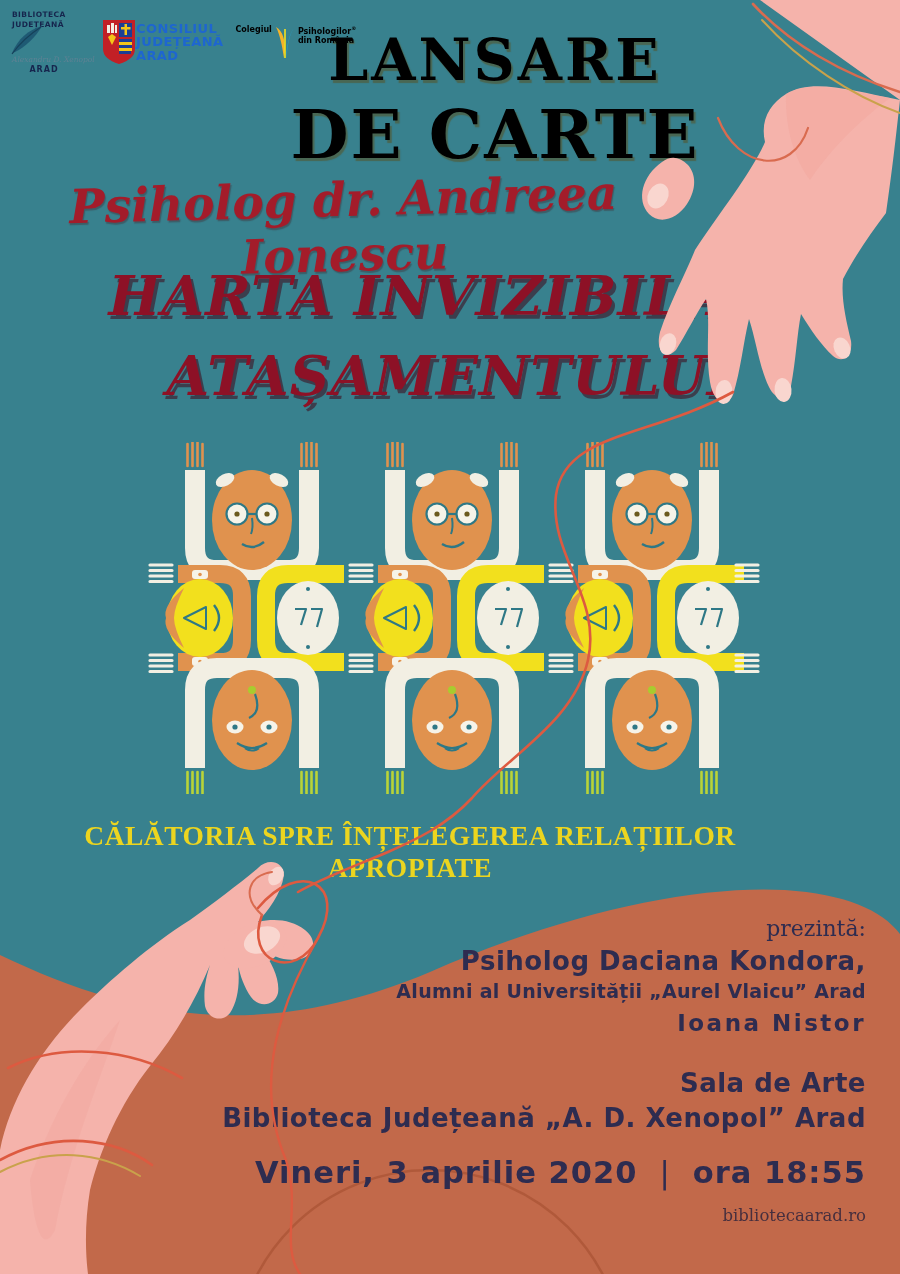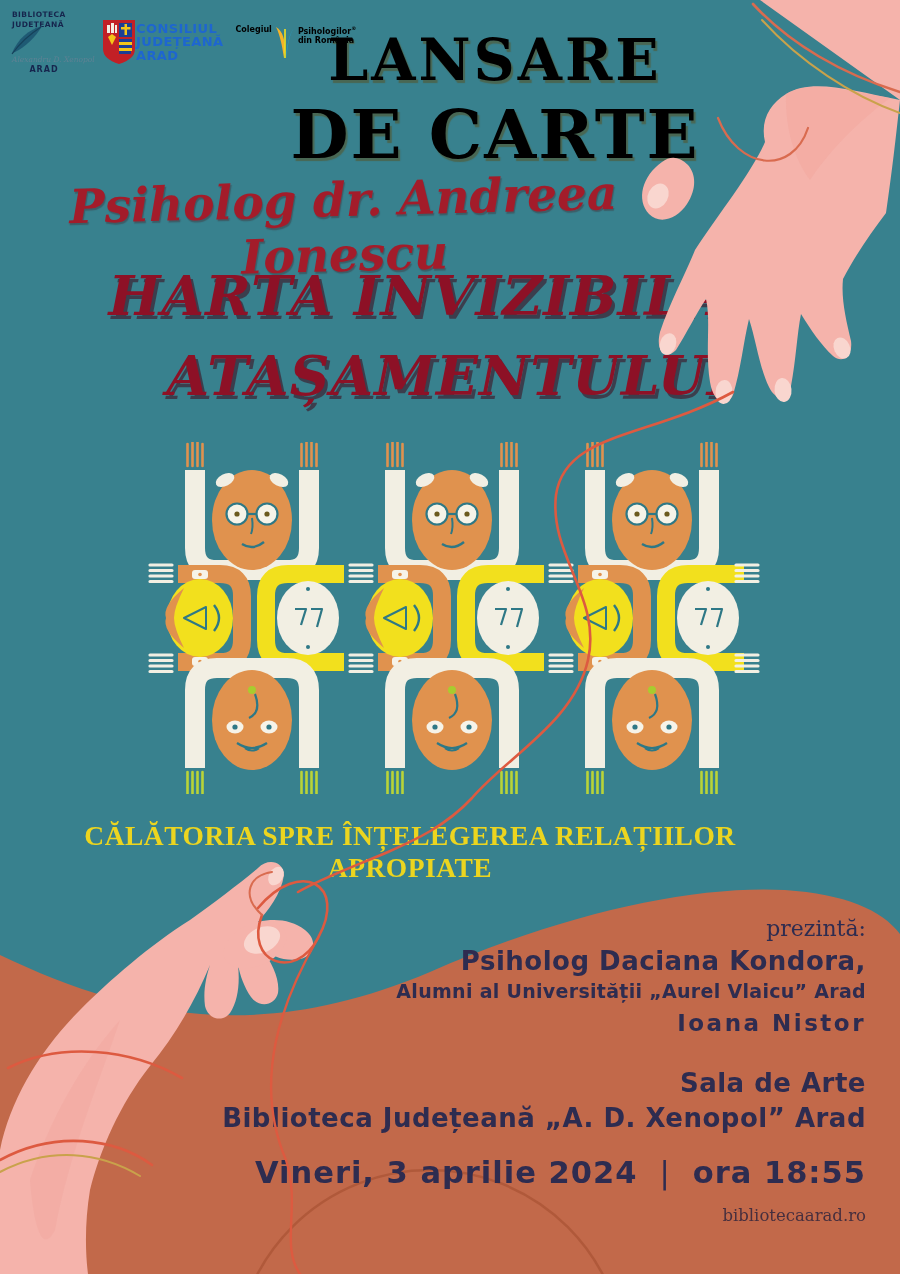--- a/index.html
+++ b/index.html
@@ -287,18 +287,18 @@
   </svg>
 
   <div class="details">
     <div class="lbl">prezintă:</div>
     <div class="big">Psiholog Daciana Kondora,</div>
     <div class="sub">Alumni al Universității „Aurel Vlaicu” Arad</div>
     <div class="big mod">Ioana Nistor</div>
     <div class="big sp2">Sala de Arte</div>
     <div class="big">Biblioteca Județeană „A. D. Xenopol” Arad</div>
     <div class="dateline">
-      <span>Vineri, 3 aprilie 2024</span><span class="sep">|</span><span>ora 18:55</span>
+      <span>Vineri, 3 aprilie 2020</span><span class="sep">|</span><span>ora 18:55</span>
     </div>
     <div class="site">bibliotecaarad.ro</div>
   </div>
 
 </div>
 
 </body></html>

